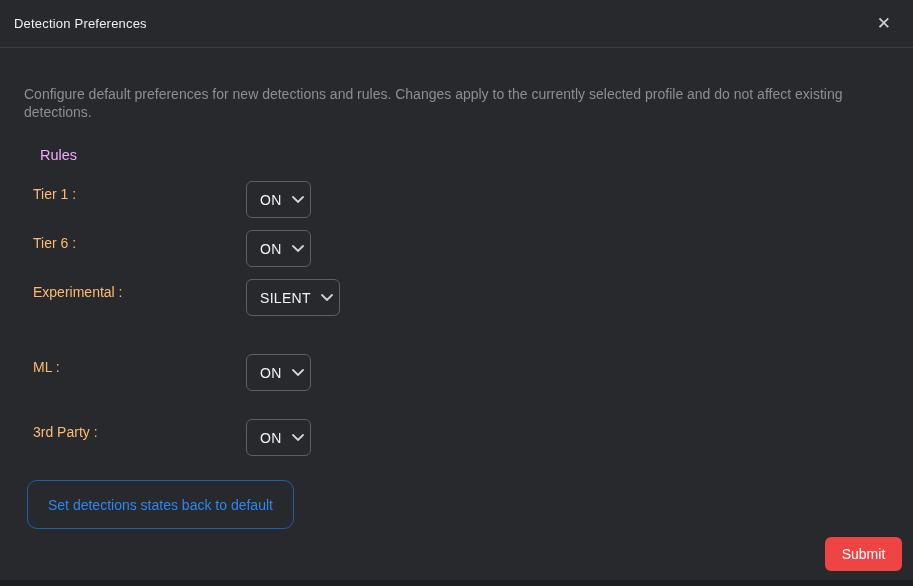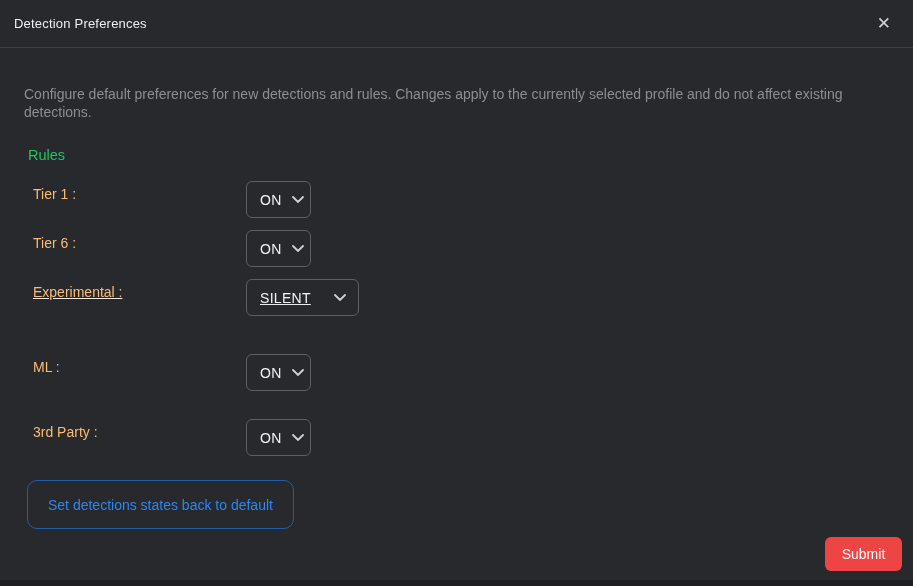--- a/index.html
+++ b/index.html
@@ -31,34 +31,34 @@
   .content { padding: 38px 24px 0 24px; }
 
   .description {
     color: #8b8e92;
     font-size: 14px;
     line-height: 1.26;
     max-width: 838px;
   }
 
   .section-title {
-    margin: 26px 0 0 4px;
+    margin: 26px 0 0 16px;
     font-size: 14.5px;
-    color: #22c55e;
+    color: #f0abfc;
   }
 
   .rows { margin: 18px 0 0 9px; }
 
   .rule-row {
     display: flex;
     align-items: flex-start;
     height: 37px;
   }
   .rule-row.gap-sm { margin-bottom: 12px; }
-  .rule-row.gap-xl { margin-bottom: 38px; text-decoration: underline; }
+  .rule-row.gap-xl { margin-bottom: 38px; }
   .rule-row.gap-lg { margin-bottom: 28px; }
 
   .rule-label {
     width: 213px;
     padding-top: 5px;
     font-size: 14px;
     color: #fdba74;
   }
 
   .select {
@@ -68,21 +68,21 @@
     border: 1px solid #5c5f63;
     border-radius: 6px;
     background: transparent;
     cursor: pointer;
     color: #f2f3f5;
     font-size: 14px;
     letter-spacing: 0.3px;
     font-family: "Liberation Sans", sans-serif;
   }
   .select-sm { width: 65px; }
-  .select-lg { width: 113px; }
+  .select-lg { width: 94px; }
   .chevron { display: flex; align-items: center; margin-left: 10px; }
 
   .reset-btn {
     display: block;
     margin: 24px 0 0 3px;
     height: 49px;
     padding: 0 20px;
     background: transparent;
     border: 1px solid #1d5fae;
     border-radius: 10px;

